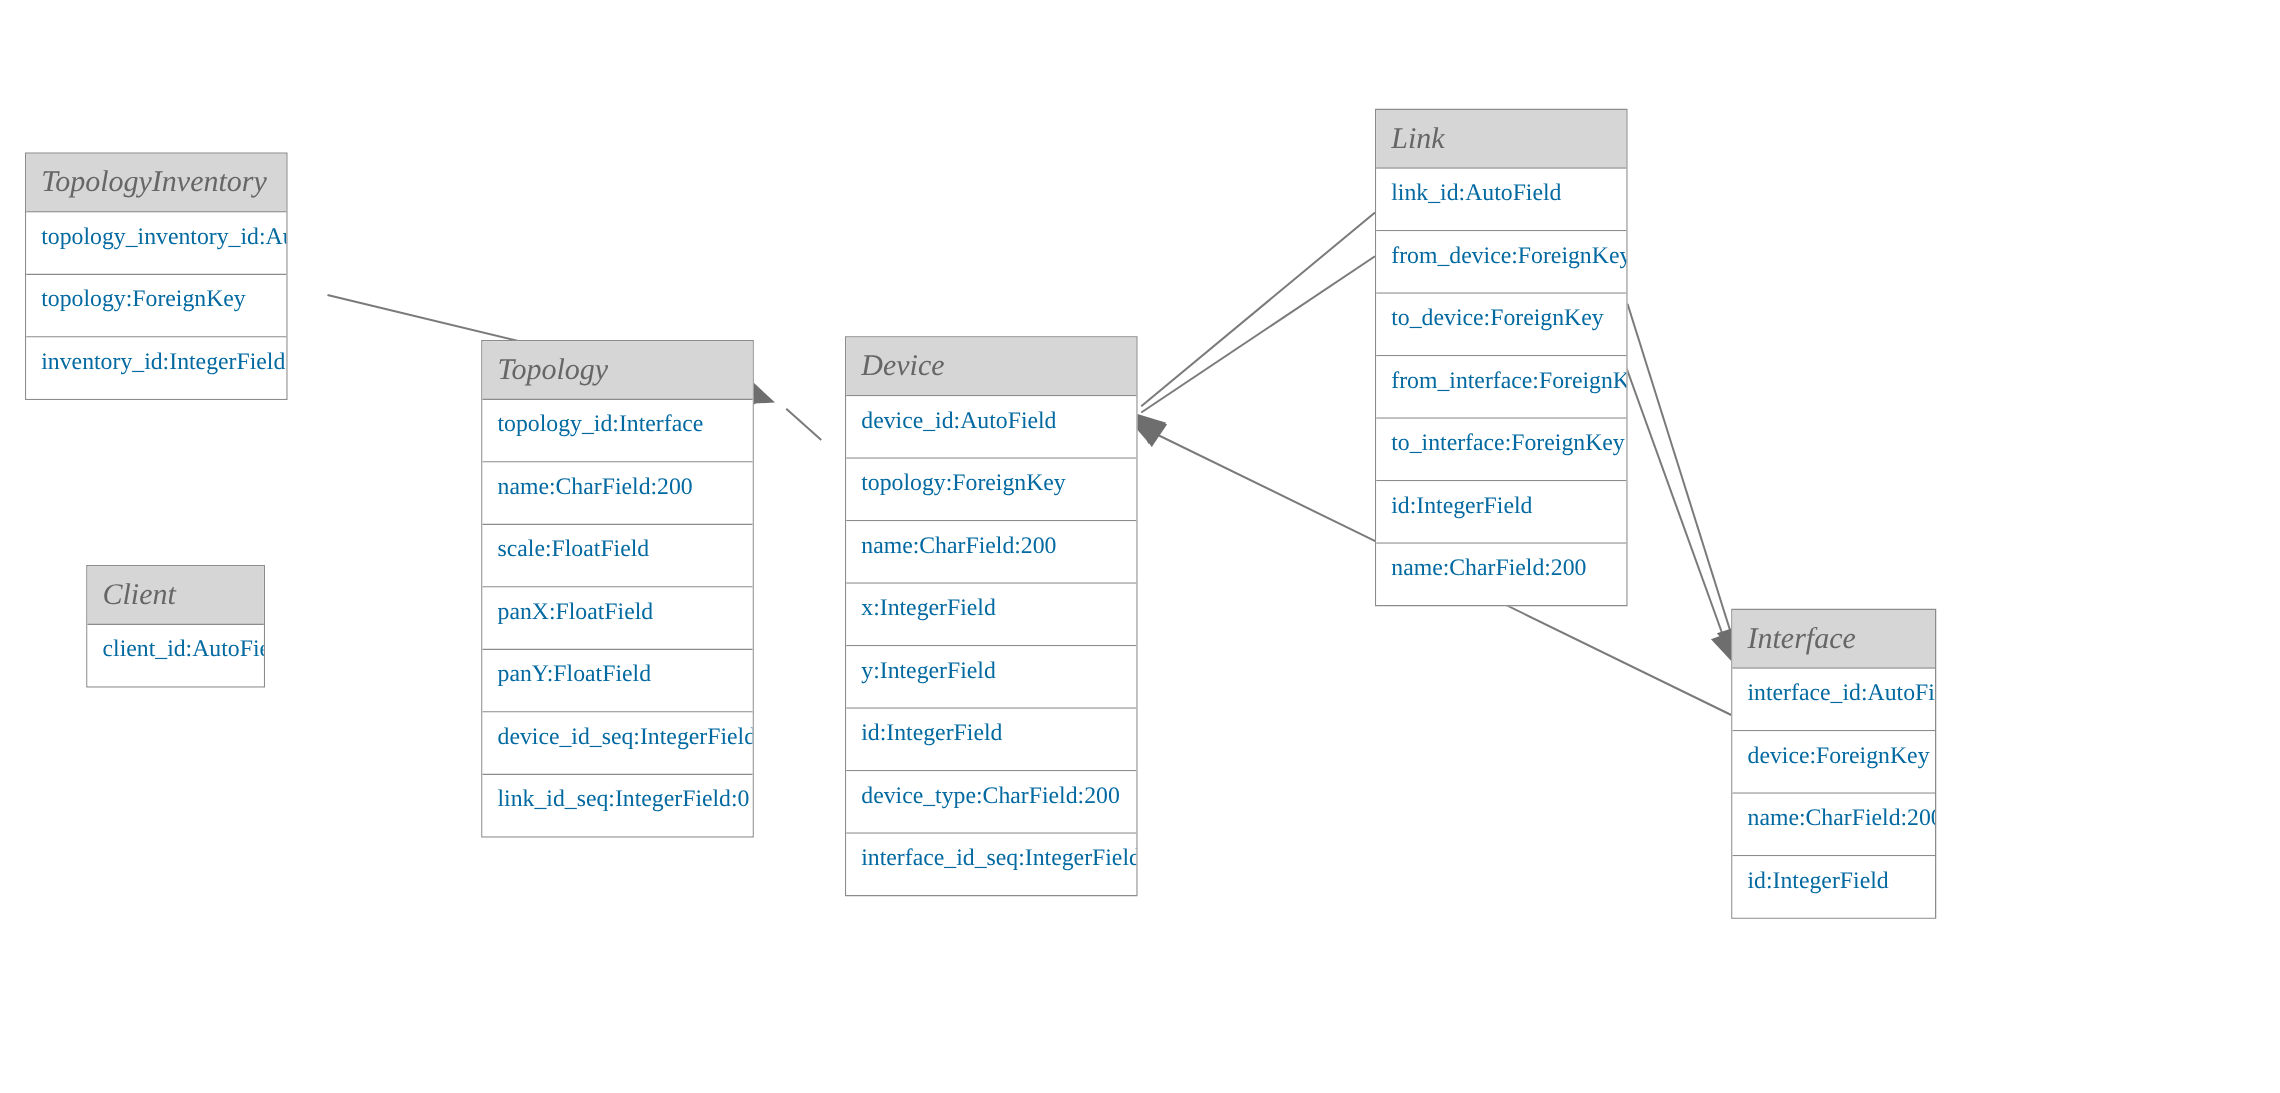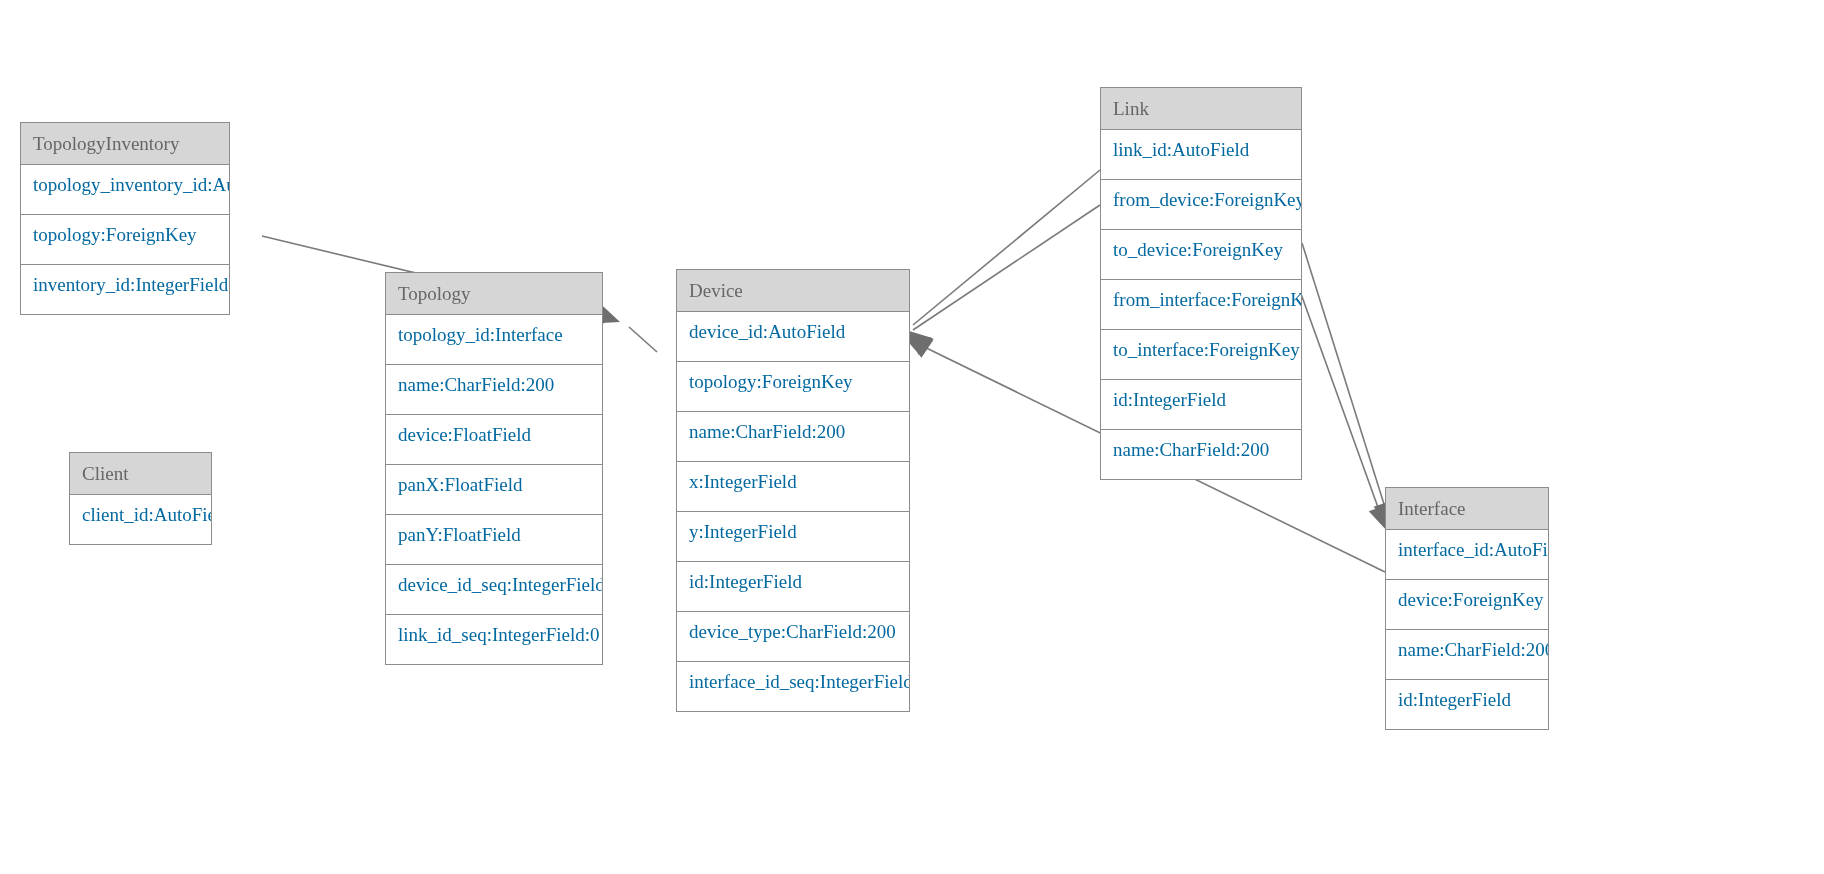--- a/index.html
+++ b/index.html
@@ -36,25 +36,26 @@
     box-sizing: border-box;
     border: 1px solid #8c8c8c;
     background: #ffffff;
     z-index: 2;
   }
   .entity-title {
     box-sizing: border-box;
     background: #d6d6d6;
     border-bottom: 1px solid #8c8c8c;
     color: #666666;
-    font-size: 19px;
+    font-size: 24px;
     line-height: 1;
     padding: 11px 0 11px 12px;
     white-space: nowrap;
     overflow: hidden;
+    font-style: italic;
   }
   .entity-row {
     box-sizing: border-box;
     background: #ffffff;
     border-bottom: 1px solid #8c8c8c;
     color: #0369a1;
     font-size: 19px;
     line-height: 1;
     padding: 10px 0 20px 12px;
     white-space: nowrap;
@@ -94,21 +95,21 @@
       <div class="entity" style="left: 20px; top: 122px; width: 210px;">
         <div class="entity-title">TopologyInventory</div>
         <div class="entity-row">topology_inventory_id:AutoField</div>
         <div class="entity-row">topology:ForeignKey</div>
         <div class="entity-row">inventory_id:IntegerField</div>
       </div>
       <div class="entity" style="left: 385px; top: 272px; width: 218px;">
         <div class="entity-title">Topology</div>
         <div class="entity-row">topology_id:Interface</div>
         <div class="entity-row">name:CharField:200</div>
-        <div class="entity-row">device:FloatField</div>
+        <div class="entity-row">scale:FloatField</div>
         <div class="entity-row">panX:FloatField</div>
         <div class="entity-row">panY:FloatField</div>
         <div class="entity-row">device_id_seq:IntegerField:0</div>
         <div class="entity-row">link_id_seq:IntegerField:0</div>
       </div>
       <div class="entity" style="left: 657px; top: 269px; width: 234px; margin-left: 19px;">
         <div class="entity-title">Device</div>
         <div class="entity-row">device_id:AutoField</div>
         <div class="entity-row">topology:ForeignKey</div>
         <div class="entity-row">name:CharField:200</div>

